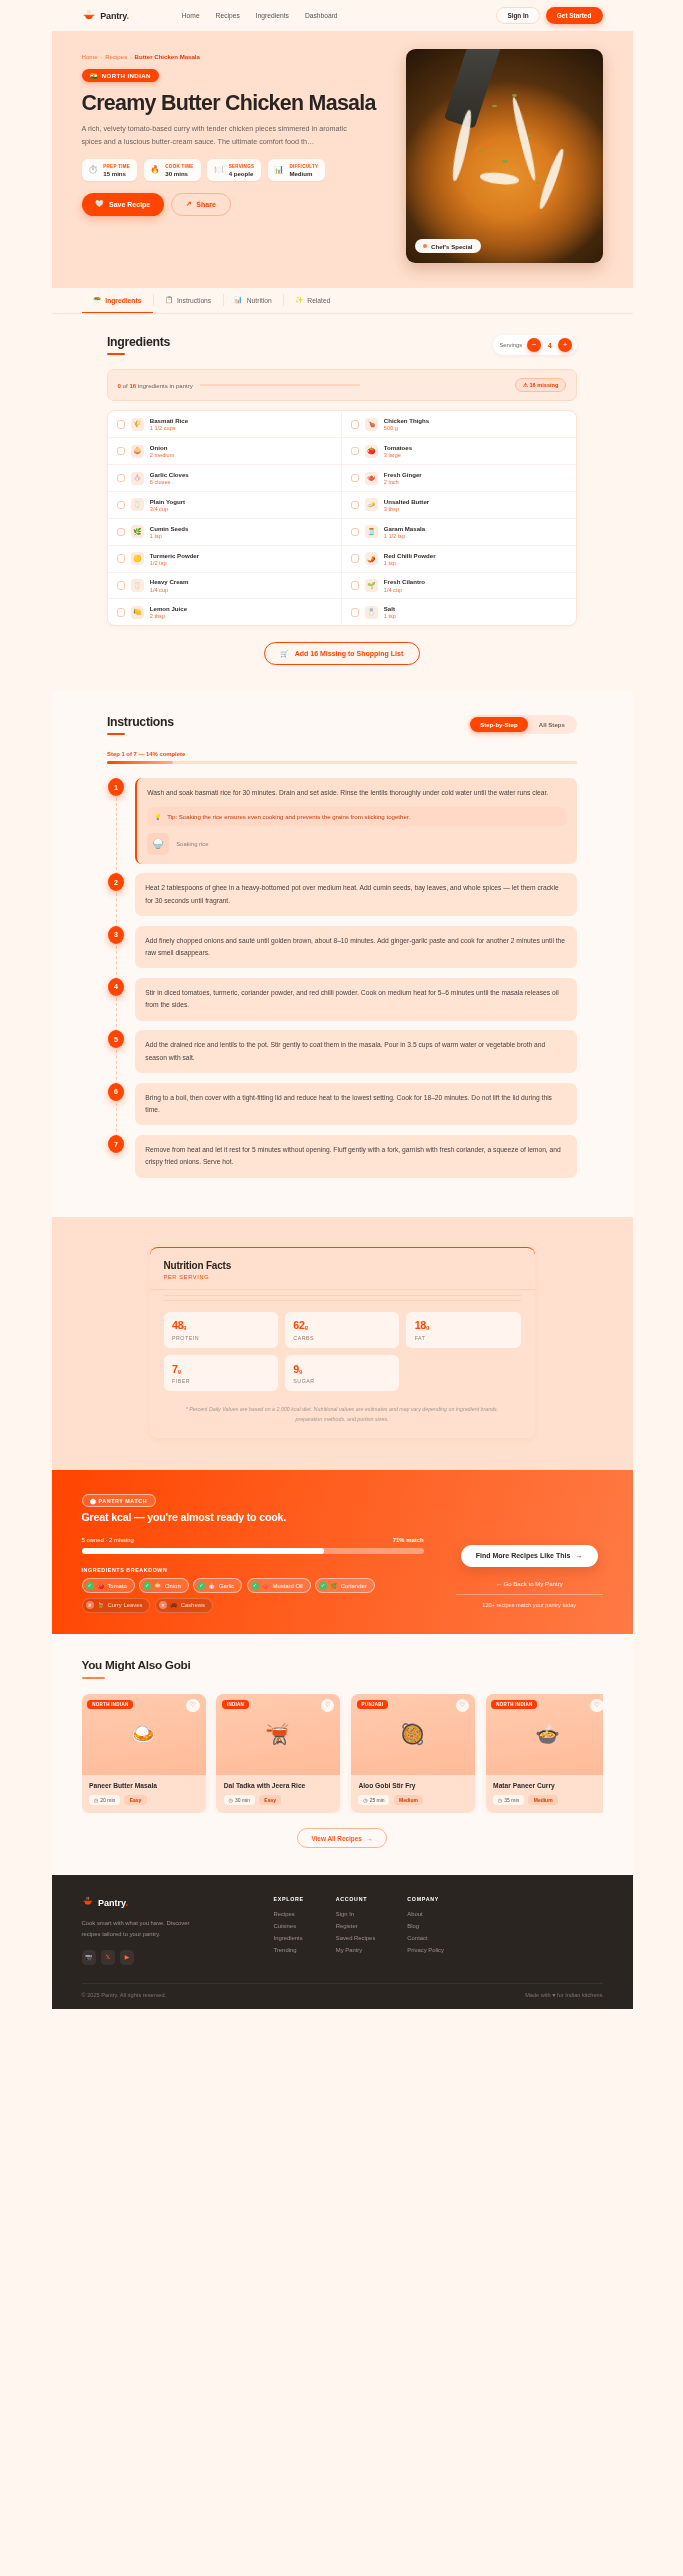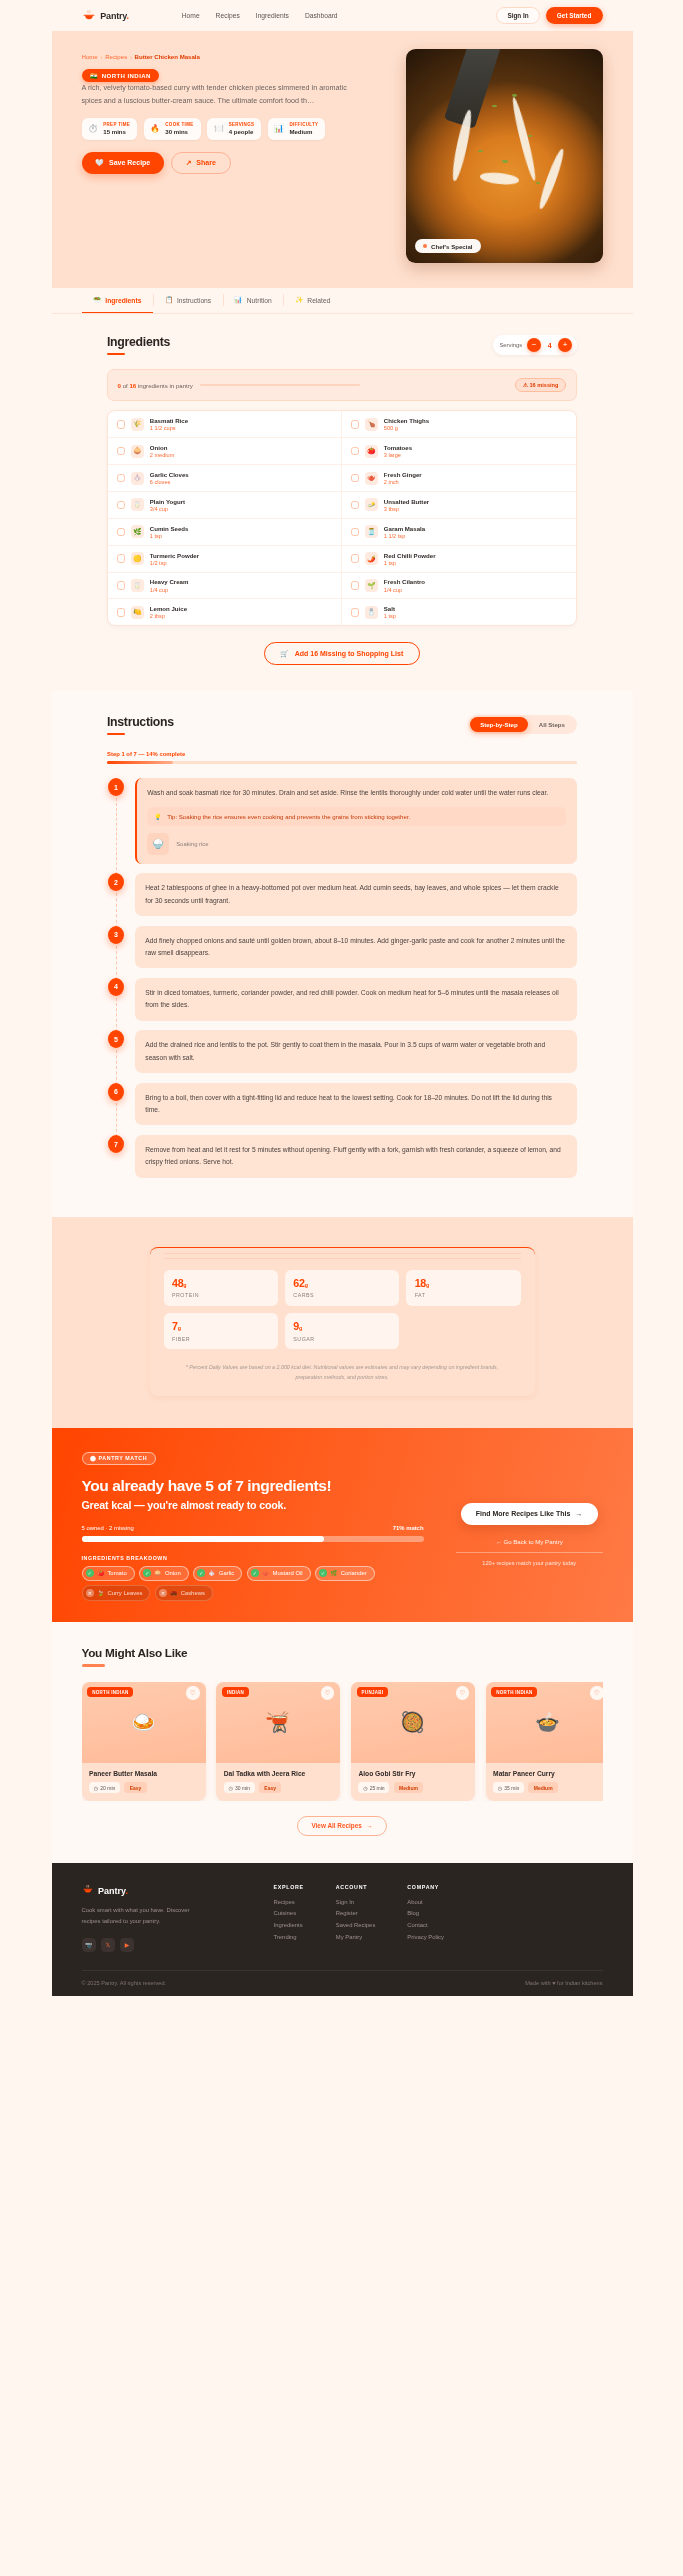--- a/index.html
+++ b/index.html
@@ -381,20 +381,21 @@
 
   <section class="hero">
     <div class="hero-left">
       <div class="crumb">
         <a href="#">Home</a><span class="sep">›</span><a href="#">Recipes</a><span class="sep">›</span><span class="cur">Butter Chicken Masala</span>
       </div>
       <div class="pill-cuisine">
         <span>🇮🇳</span>
         <span>NORTH INDIAN</span>
       </div>
+      <h1>Creamy Butter Chicken Masala</h1>
       <p class="hero-desc">A rich, velvety tomato-based curry with tender chicken pieces simmered in aromatic spices and a luscious butter-cream sauce. The ultimate comfort food th…</p>
       <div class="meta-row">
         <div class="meta-card">
           <span class="meta-ic">⏱️</span>
           <span>
             <span class="meta-k" style="display:block">PREP TIME</span>
             <span class="meta-v" style="display:block">15 mins</span>
           </span>
         </div>
         <div class="meta-card">
@@ -739,20 +740,24 @@
       <div class="step-text">Remove from heat and let it rest for 5 minutes without opening. Fluff gently with a fork, garnish with fresh coriander, a squeeze of lemon, and crispy fried onions. Serve hot.</div>
 
     </div>
           </div>
         </div>
     </div>
   </section>
 
   <section class="sec-nutrition">
     <div class="nut-card">
+      <div class="nut-head">
+        <div class="nut-title">Nutrition Facts</div>
+        <div class="nut-sub">PER SERVING</div>
+      </div>
       <div class="nut-divider"></div>
       <div class="nut-divider"></div>
       <div class="macro-grid" id="macro-grid">
           <div class="macro">
      <div class="macro-v">48<sub>g</sub></div>
      <div class="macro-k">PROTEIN</div>
    </div>
           <div class="macro">
      <div class="macro-v">62<sub>g</sub></div>
      <div class="macro-k">CARBS</div>
@@ -770,21 +775,20 @@
      <div class="macro-k">SUGAR</div>
    </div>
         </div>
       <div class="nut-note">* Percent Daily Values are based on a 2,000 kcal diet. Nutritional values are estimates and may vary depending on ingredient brands, preparation methods, and portion sizes.</div>
     </div>
   </section>
 
   <section class="banner">
     <div class="banner-left">
       <div class="banner-pill">⬤ PANTRY MATCH</div>
-      <div class="banner-h1">You already have 5 of 7 ingredients!</div>
       <div class="banner-h2">Great kcal — you're almost ready to cook.</div>
       <div class="banner-stats">
         <span>5 owned · 2 missing</span>
         <span class="right">71% match</span>
       </div>
       <div class="banner-track">
           <i id="banner-fill" style="width: 71%;"></i>
         </div>
       <div class="bd-label">INGREDIENTS BREAKDOWN</div>
       <div class="bd-chips" id="bd-chips">
@@ -829,21 +833,21 @@
       <button class="btn-find">
         <span>Find More Recipes Like This</span>
         <span>→</span>
       </button>
       <a class="link-back" href="#">← Go Back to My Pantry</a>
       <div class="banner-note">120+ recipes match your pantry today</div>
     </div>
   </section>
 
   <section class="sec-related">
-    <div class="rel-title">You Might Also Like</div>
+    <div class="rel-title">You Might Also Gobi</div>
     <div class="rel-rule"></div>
     <div class="rel-scroller" id="rel-scroller">
         <div class="rel-card">
      <div class="rel-thumb">
        <span class="rel-tag">NORTH INDIAN</span>
        <span class="rel-fav">♡</span>
        <span>🍛</span>
      </div>
      <div class="rel-body">
        <div class="rel-name">Paneer Butter Masala</div>

